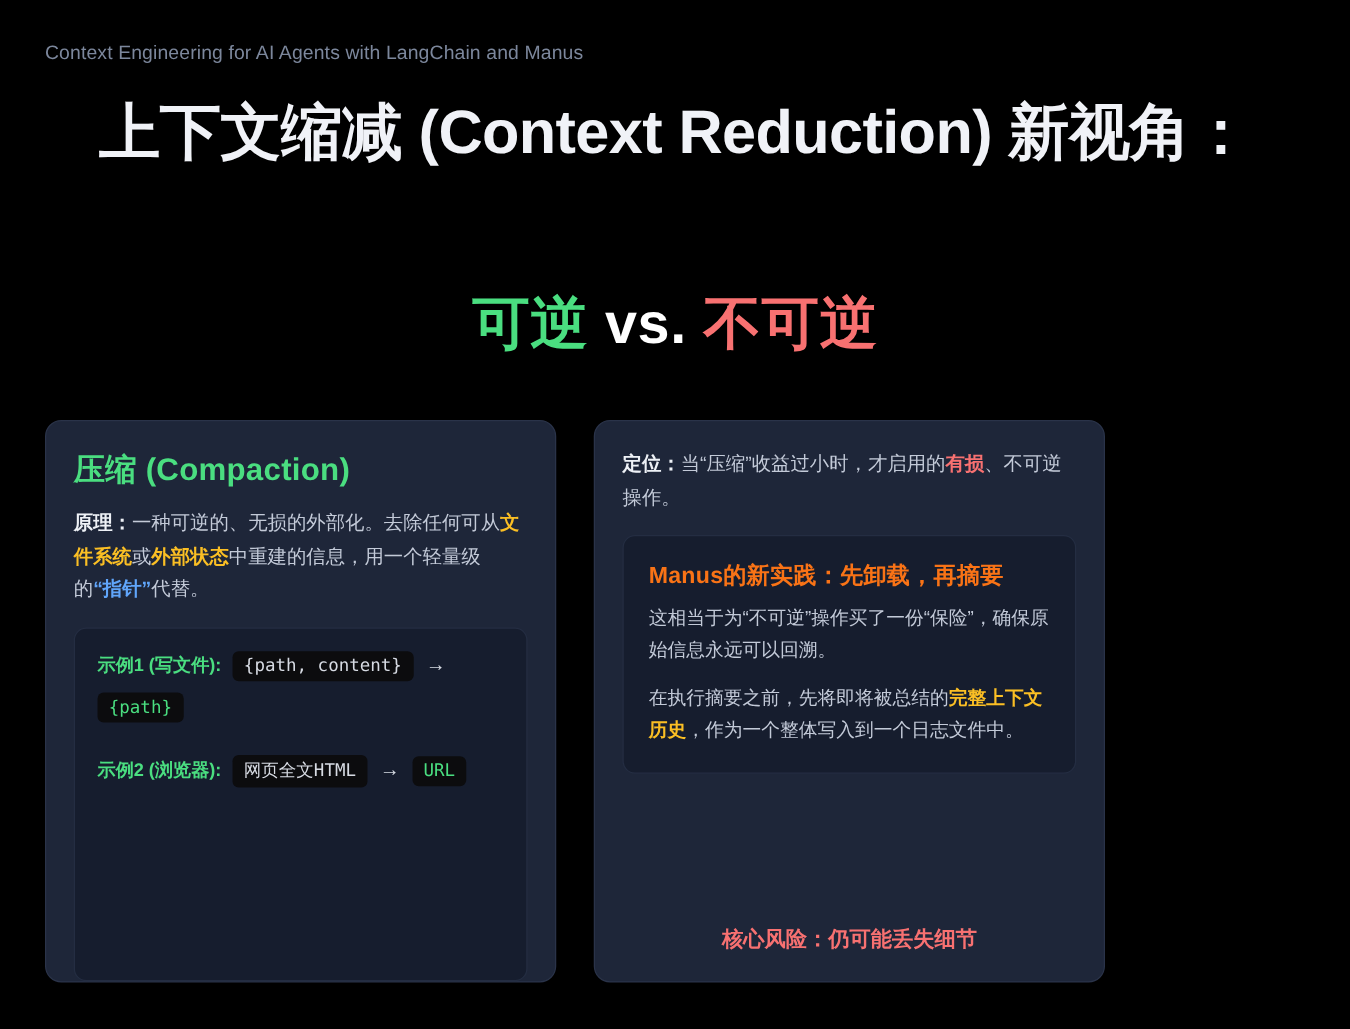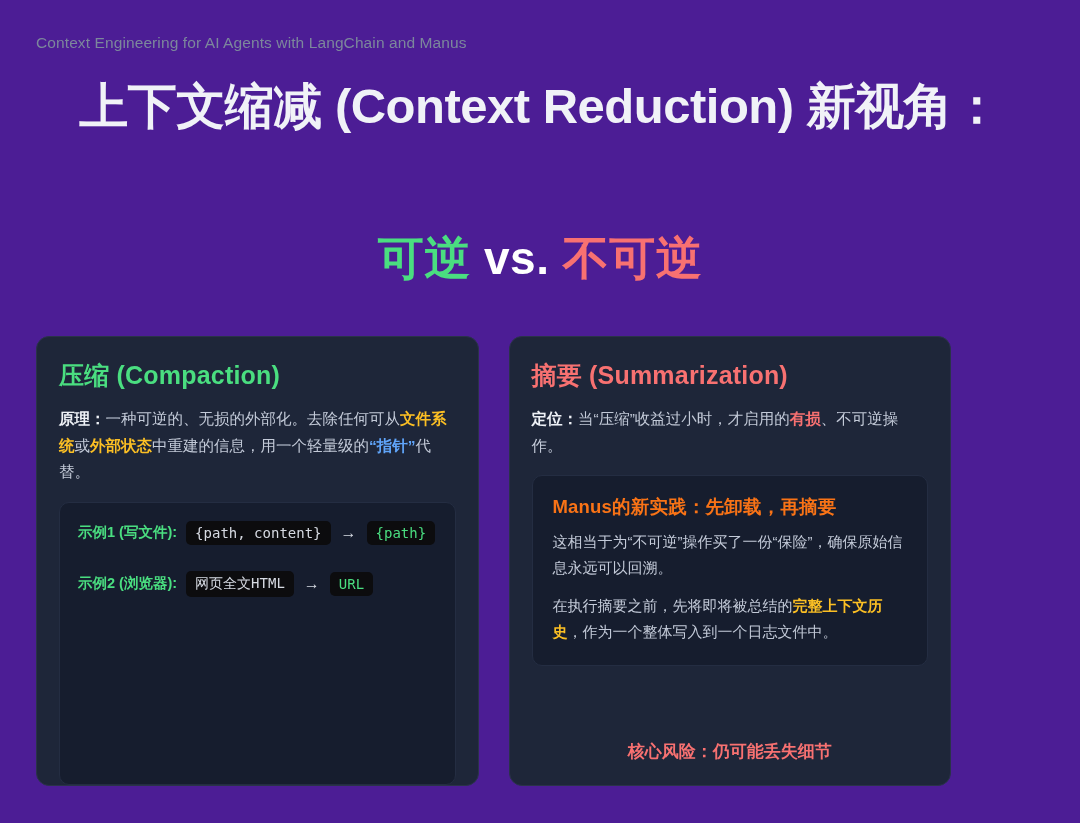--- a/index.html
+++ b/index.html
@@ -9,21 +9,21 @@
     height: 823px;
     background: #151b2b;
     font-family: "Liberation Sans", "DejaVu Sans", sans-serif;
     overflow: hidden;
   }
 
   .slide {
     position: relative;
     width: 1080px;
     height: 823px;
-    background: #4c1d95;
+    background: #000000;
     padding: 0;
   }
 
   
   .eyebrow {
     position: absolute;
     left: 36px;
     top: 34px;
     font-size: 15.5px;
     color: #7c879c;
@@ -57,21 +57,21 @@
   }
   .sub-green { color: #4ade80; }
   .sub-vs    { color: #ffffff; }
   .sub-red   { color: #f87171; }
 
   
   .cards {
     position: absolute;
     left: 36px;
     top: 336px;
-    width: 915px;
+    width: 848px;
     height: 450px;
     display: flex;
     gap: 30px;
   }
 
   .card {
     flex: 1 1 0;
     background: #1e2639;
     border: 1px solid #2a3349;
     border-radius: 13px;
@@ -217,21 +217,20 @@
           <span class="ex-label">示例2 (浏览器):</span>
           <span class="chip">网页全文HTML</span>
           <span class="arrow">→</span>
           <span class="chip green">URL</span>
         </div>
       </div>
 
     </div>
 
     <div class="card">
-      <div class="card-title red">摘要 (Summarization)</div>
 
       <div class="card-body">
         <b>定位：</b><span>当“压缩”收益过小时，才启用的</span><span class="hl-red">有损</span><span>、不可逆操作。</span>
       </div>
 
       <div class="panel-right">
         <div class="panel-heading">Manus的新实践：先卸载，再摘要</div>
         <div class="panel-para">这相当于为“不可逆”操作买了一份“保险”，确保原始信息永远可以回溯。</div>
         <div class="panel-para">
           <span>在执行摘要之前，先将即将被总结的</span><span class="hl-yellow">完整上下文历史</span><span>，作为一个整体写入到一个日志文件中。</span>

